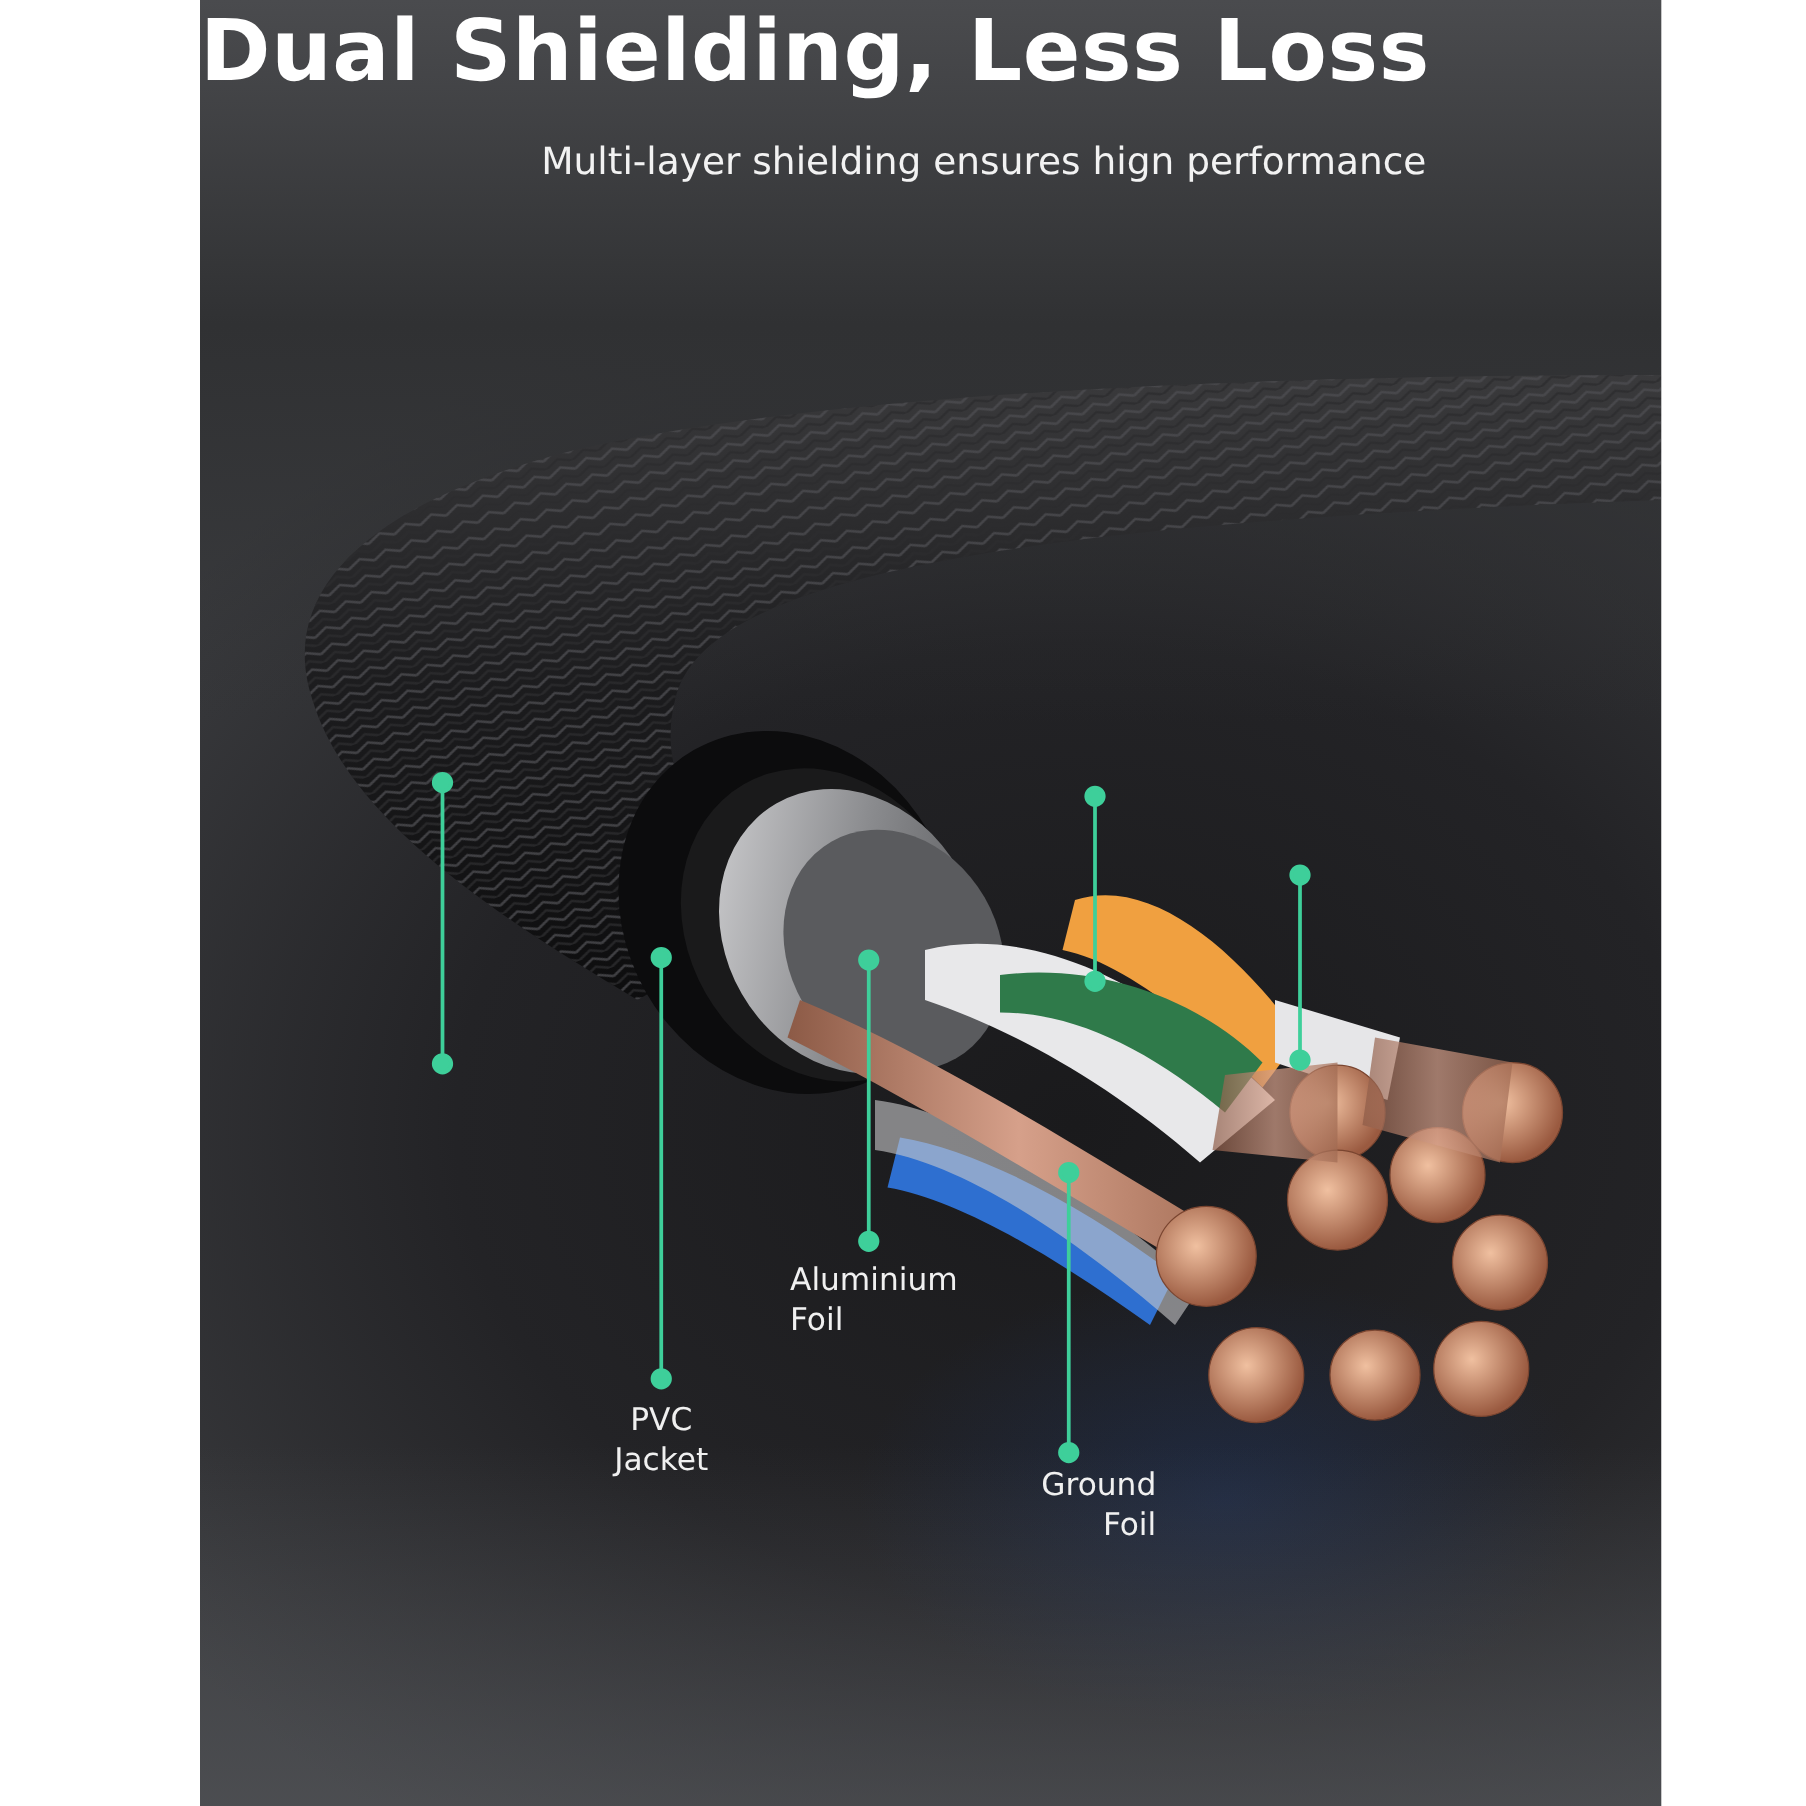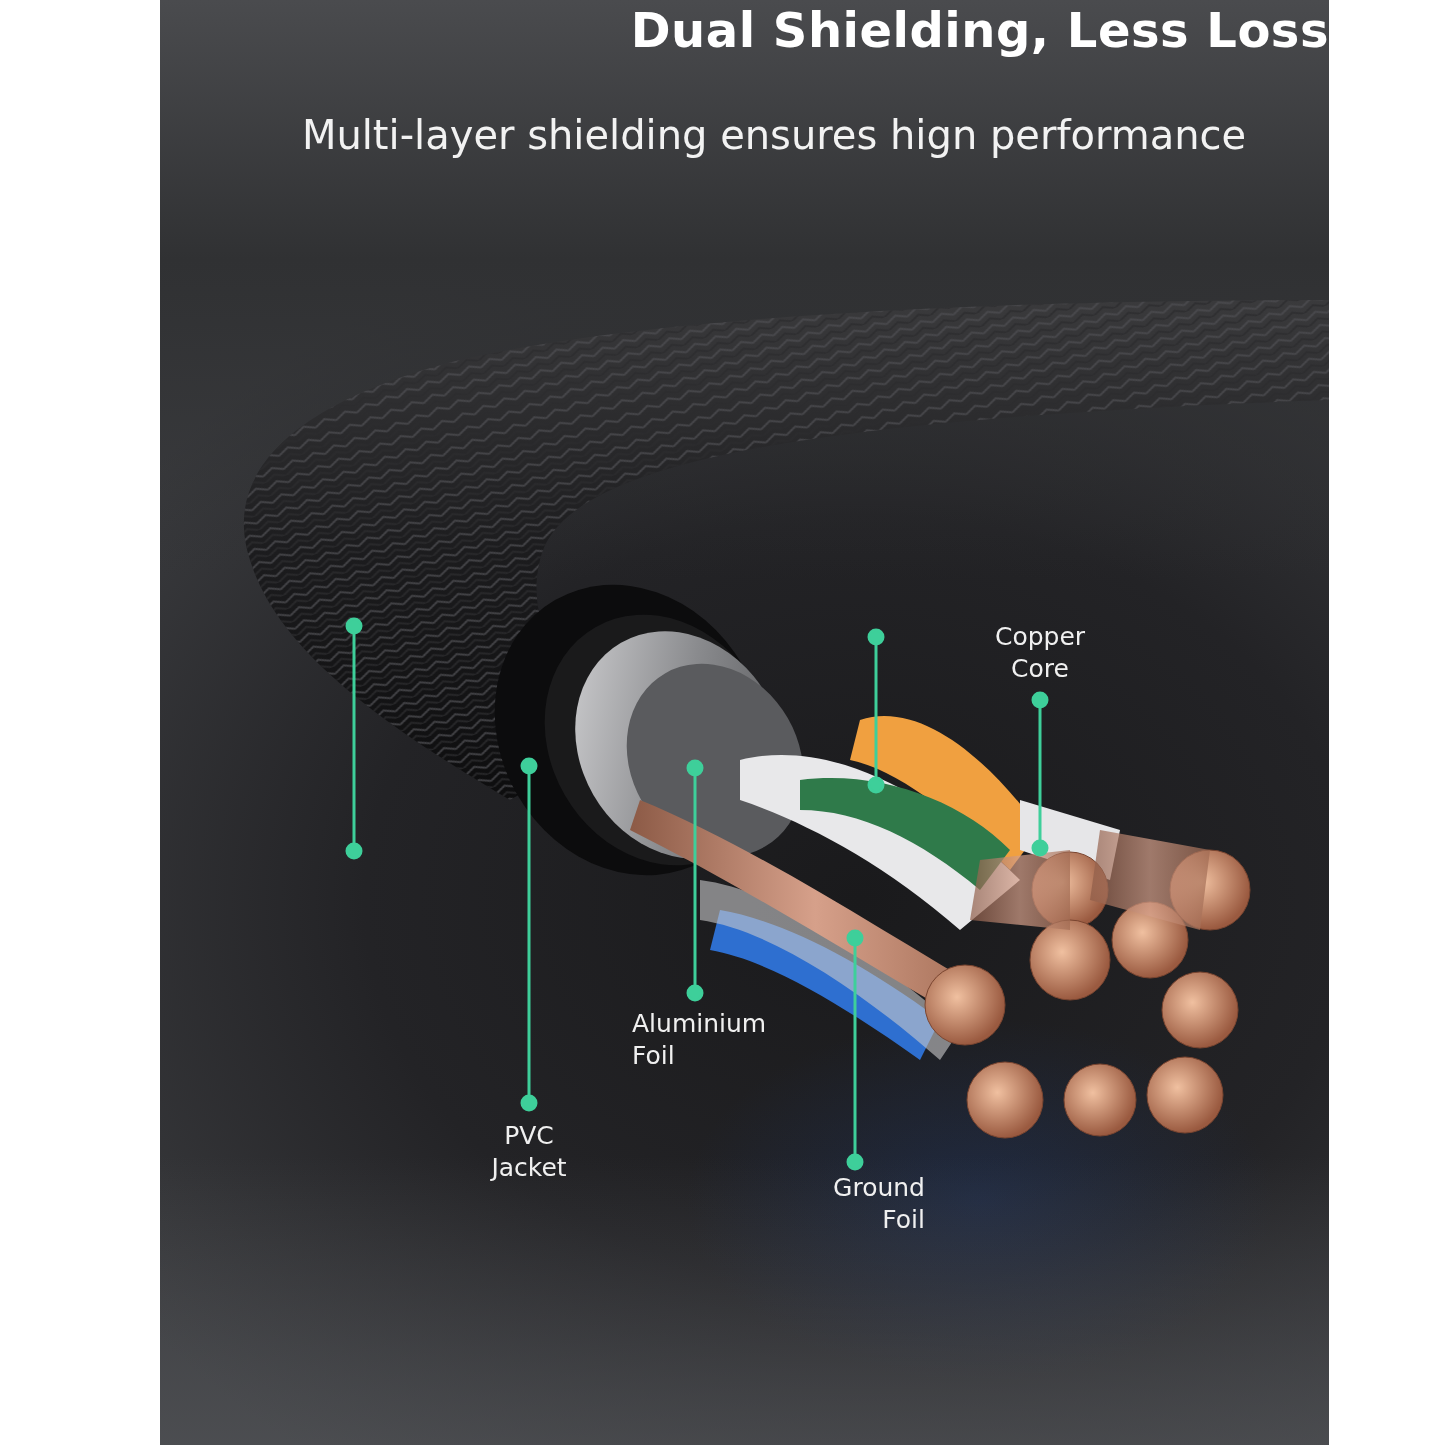--- a/index.html
+++ b/index.html
@@ -4,22 +4,22 @@
 <style>
   html,body{margin:0;padding:0;background:#ffffff;}
   body{width:1445px;height:1445px;position:relative;overflow:hidden;font-family:"DejaVu Sans",sans-serif;}
   .panel{position:absolute;left:160px;top:0;width:1169px;height:1445px;overflow:hidden;
     background:
       radial-gradient(ellipse 420px 260px at 820px 1200px, rgba(30,60,120,0.35), rgba(0,0,0,0) 70%),
       radial-gradient(ellipse 900px 700px at 700px 900px, #1a1a1c 0%, #232326 55%, #3a3b3e 100%);
   }
   .panel::before{content:"";position:absolute;inset:0;
     background:linear-gradient(180deg,#4a4b4e 0%,#303133 18%,rgba(0,0,0,0) 40%, rgba(0,0,0,0) 80%, rgba(90,92,96,0.55) 100%);}
-  .title{position:absolute;left:0;width:1169px;top:2px;text-align:right;color:#fff;font-weight:bold;font-size:48px;letter-spacing:0.5px;}
-  .subtitle{position:absolute;left:0;width:1228px;top:112px;text-align:center;color:#f2f2f2;font-size:40px;}
+  .title{position:absolute;left:0;width:1169px;top:2px;text-align:left;color:#fff;font-weight:bold;font-size:68px;letter-spacing:0.5px;}
+  .subtitle{position:absolute;left:13px;width:1228px;top:112px;text-align:center;color:#f2f2f2;font-size:30px;}
   svg.art{position:absolute;left:0;top:0;}
   .label{position:absolute;color:#f0f0f0;font-size:25px;line-height:32px;text-align:center;}
 </style>
 </head>
 <body>
 
 <div class="panel">
 
   <div class="title">Dual Shielding, Less Loss</div>
   <div class="subtitle">Multi-layer shielding ensures hign performance</div>
@@ -107,22 +107,18 @@
   </svg>
 
   <div class="label" style="left:299px;top:1120px;width:140px;">
     <div>PVC</div>
     <div>Jacket</div>
   </div>
   <div class="label" style="left:472px;top:1008px;width:160px;text-align:left;">
     <div>Aluminium</div>
     <div>Foil</div>
   </div>
-  <div class="label" style="left:810px;top:621px;width:140px;">
-    <div>Copper</div>
-    <div>Core</div>
-  </div>
   <div class="label" style="left:625px;top:1172px;width:140px;text-align:right;">
     <div>Ground</div>
     <div>Foil</div>
   </div>
 
 </div>
 
 </body></html>

